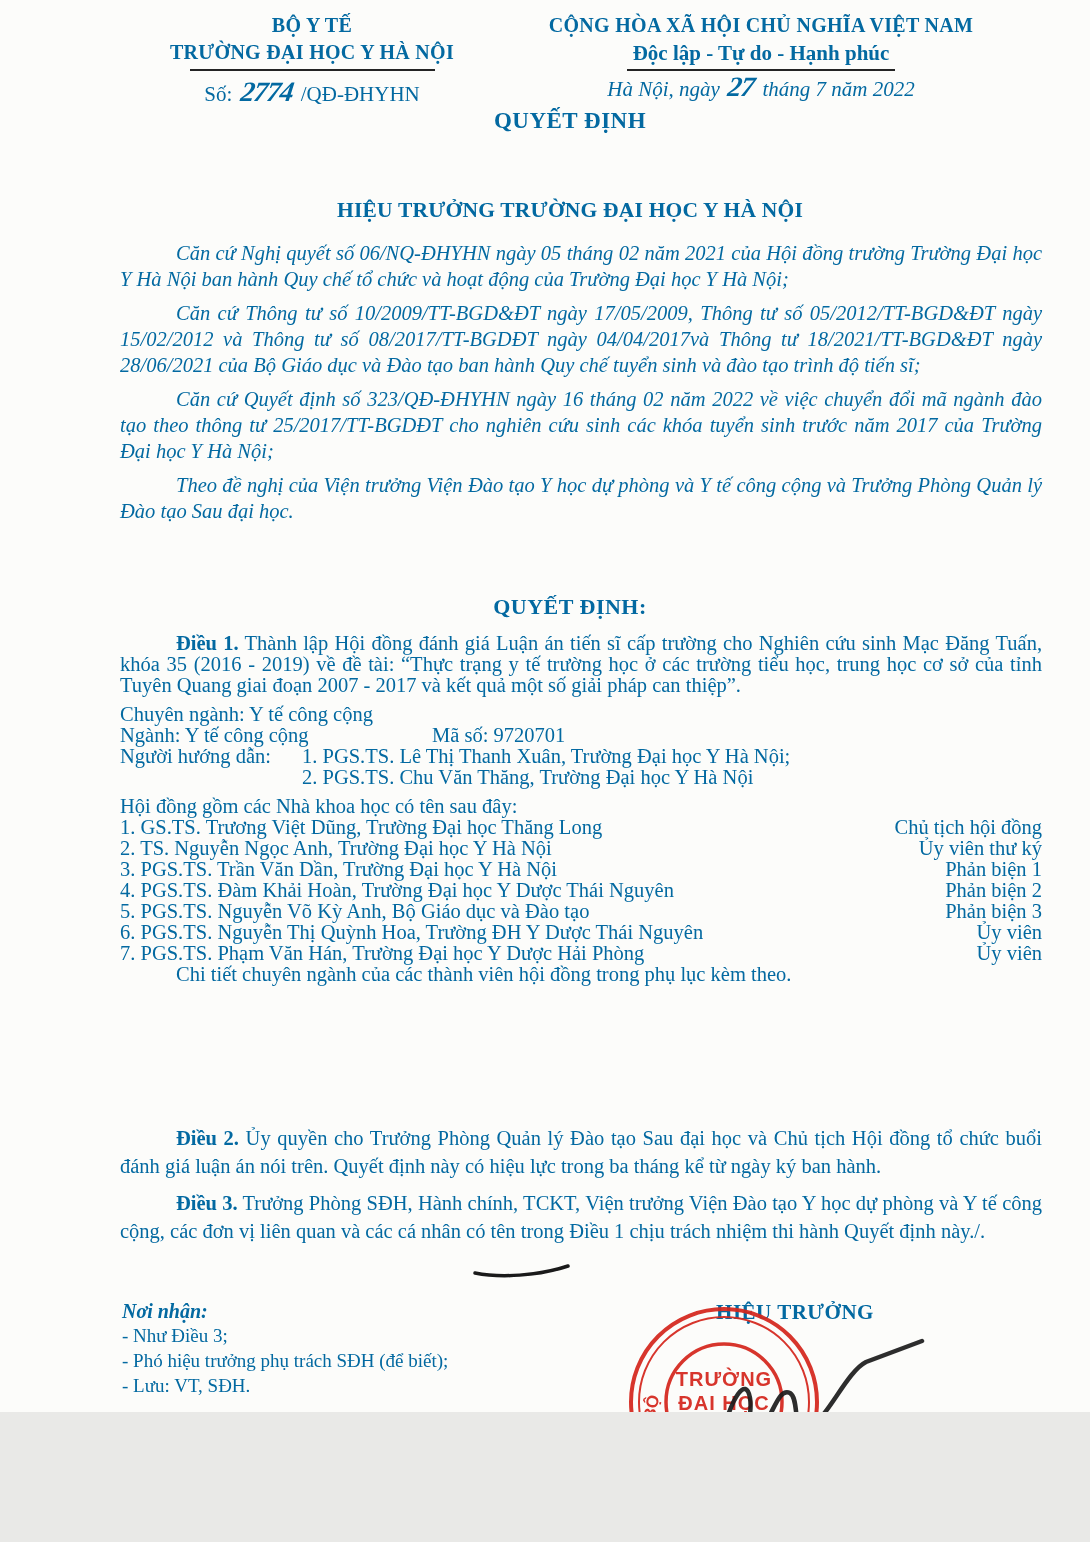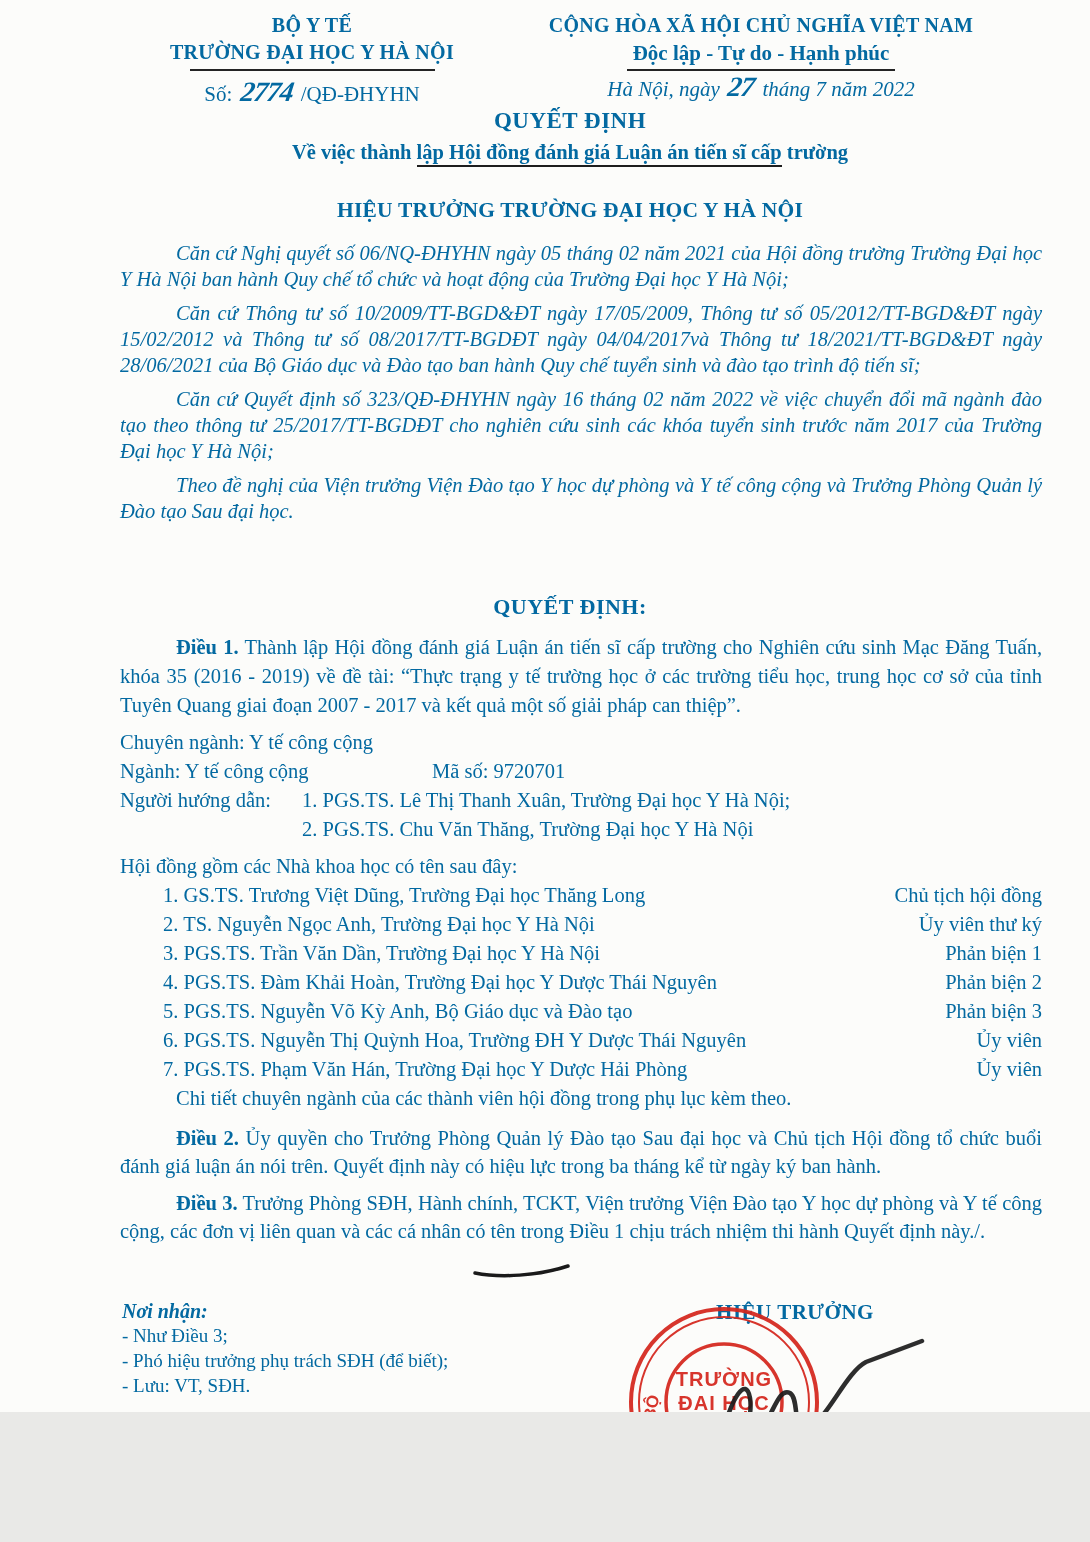--- a/index.html
+++ b/index.html
@@ -36,29 +36,29 @@
 
   
   .recitals { left:120px; top:240px; width:922px; }
   .recital  { font-style:italic; font-size:20.5px; line-height:26px;
               text-align:justify; text-indent:56px; margin-bottom:8px; }
 
   .decision-heading { left:120px; top:594px; width:900px; text-align:center;
                       font-size:22px; font-weight:bold; letter-spacing:.5px; }
 
   
-  .main { left:120px; top:633px; width:922px; font-size:20.5px; line-height:29px; }
+  .main { left:120px; top:633px; width:922px; font-size:20.5px; line-height:21px; }
   .article { text-align:justify; text-indent:56px; }
   .line { margin-top:8px; }
   .row-nganh { display:flex; }
   .row-nganh .nganh { width:312px; }
   .sup-row { display:flex; }
   .sup-label { width:182px; flex:none; }
   .member-row { display:flex; }
-  .m-name { flex:1; padding-right:8px;margin-left:43px; }
+  .m-name { flex:1; padding-right:8px; }
   .m-role { width:188px; flex:none;text-align:right; }
   .indent { text-indent:56px; }
 
   .articles23 { left:120px; top:1124px; width:922px; font-size:20.5px; line-height:28px; }
   .articles23 .article { margin-bottom:9px; }
 
   
   .noi-nhan { left:122px; top:1300px; width:420px; }
   .nn-label { font-size:20px; font-weight:bold; font-style:italic; }
   .nn-item  { font-size:19px; line-height:25px; }
@@ -99,23 +99,20 @@
     </div>
     <div class="date-line">
       <span>Hà Nội, ngày</span>
       <span class="hand">27</span>
       <span>tháng 7 năm 2022</span>
     </div>
   </div>
 
   <div class="abs title-block">
     <div class="doc-title">QUYẾT ĐỊNH</div>
-    <div class="doc-subtitle">
-      <span>Về việc thành </span><span class="u">lập Hội đồng đánh giá Luận án tiến sĩ cấp</span><span> trường</span>
-    </div>
   </div>
 
   <div class="abs issuer">HIỆU TRƯỞNG TRƯỜNG ĐẠI HỌC Y HÀ NỘI</div>
 
   <div class="abs recitals">
     <p class="recital">Căn cứ Nghị quyết số 06/NQ-ĐHYHN ngày 05 tháng 02 năm 2021 của Hội đồng trường Trường Đại học Y Hà Nội ban hành Quy chế tổ chức và hoạt động của Trường Đại học Y Hà Nội;</p>
     <p class="recital">Căn cứ Thông tư số 10/2009/TT-BGD&amp;ĐT ngày 17/05/2009, Thông tư số 05/2012/TT-BGD&amp;ĐT ngày 15/02/2012 và Thông tư số 08/2017/TT-BGDĐT ngày 04/04/2017và Thông tư 18/2021/TT-BGD&amp;ĐT ngày 28/06/2021 của Bộ Giáo dục và Đào tạo ban hành Quy chế tuyển sinh và đào tạo trình độ tiến sĩ;</p>
     <p class="recital">Căn cứ Quyết định số 323/QĐ-ĐHYHN ngày 16 tháng 02 năm 2022 về việc chuyển đổi mã ngành đào tạo theo thông tư 25/2017/TT-BGDĐT cho nghiên cứu sinh các khóa tuyển sinh trước năm 2017 của Trường Đại học Y Hà Nội;</p>
     <p class="recital">Theo đề nghị của Viện trưởng Viện Đào tạo Y học dự phòng và Y tế công cộng và Trưởng Phòng Quản lý Đào tạo Sau đại học.</p>
   </div>

